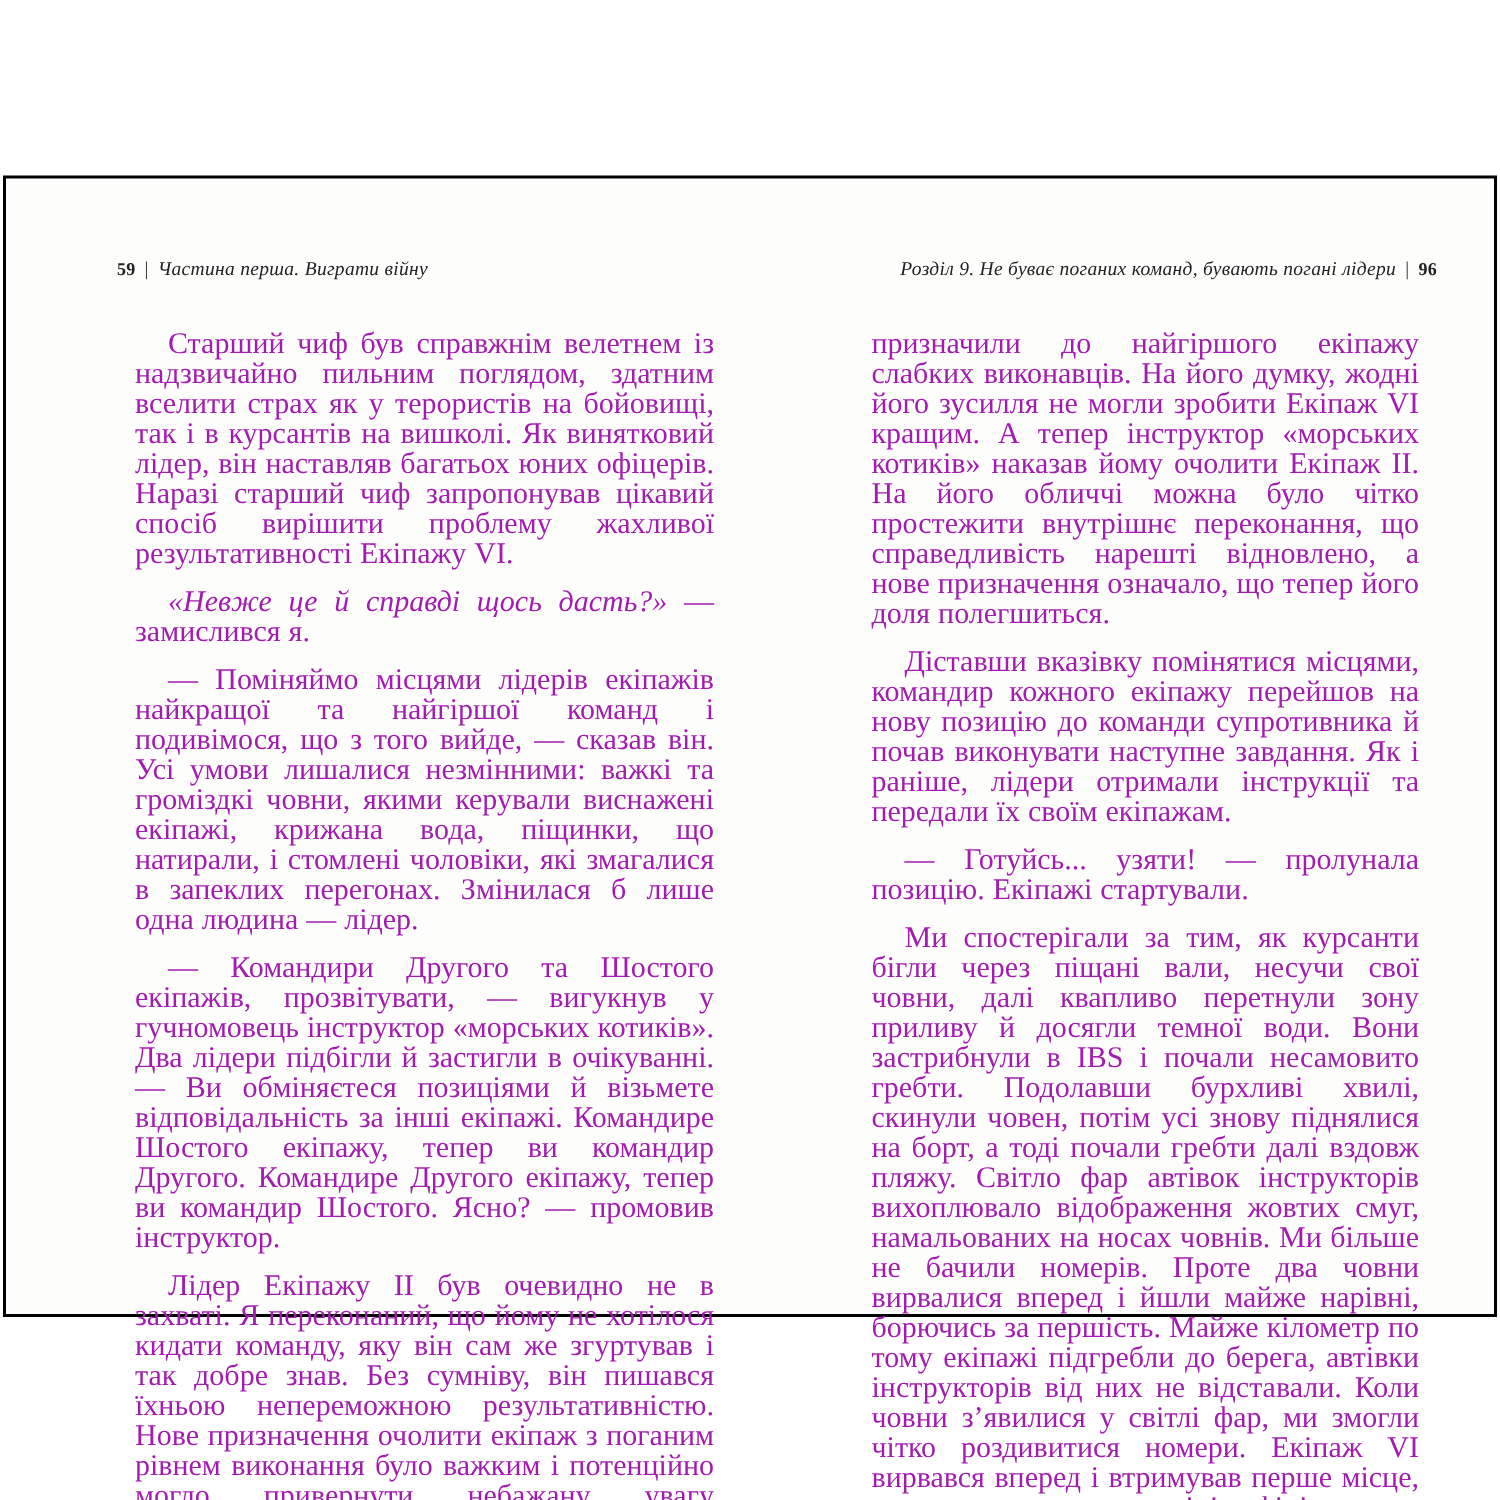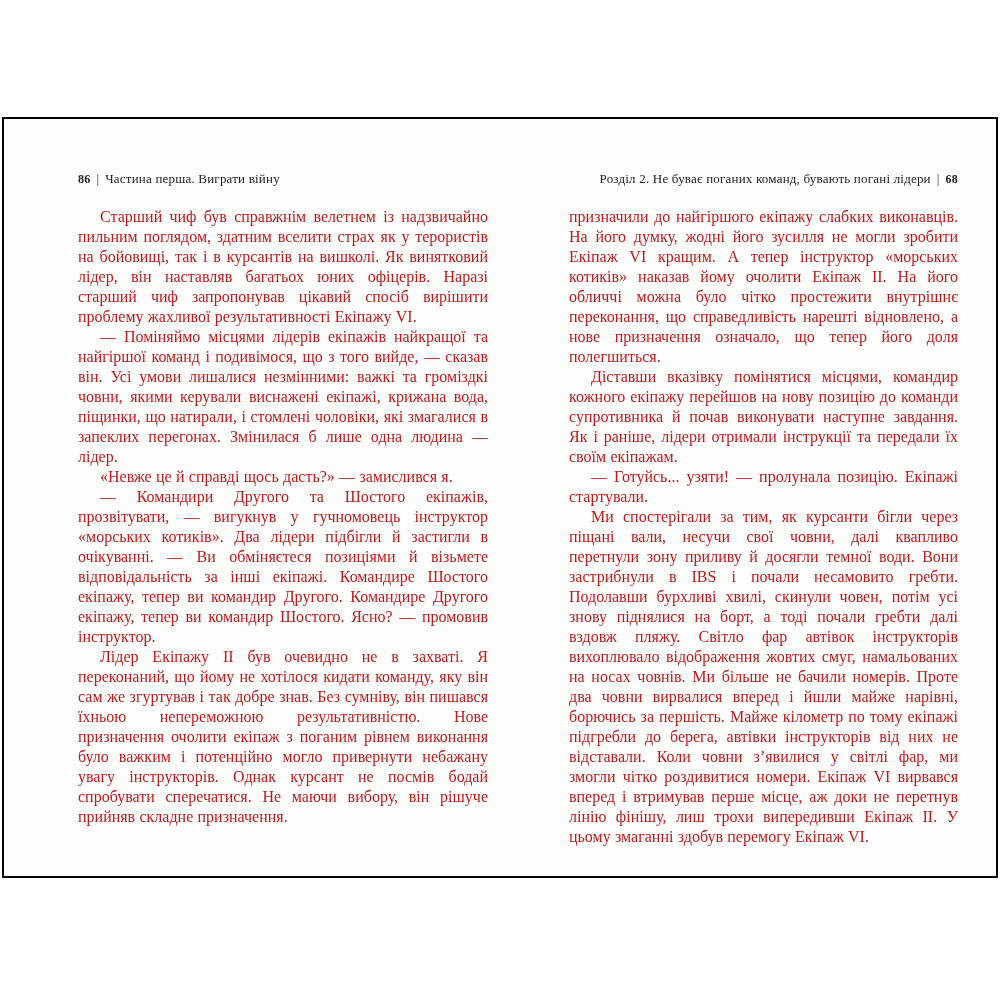--- a/index.html
+++ b/index.html
@@ -49,59 +49,59 @@
   .pagenum {
     font-weight: 700;
     font-style: normal;
     font-size: 12px;
   }
   .sep {
     margin: 0 6px;
     font-weight: 400;
     color: #333333;
   }
-  .italic { }
+  .italic { font-style: italic; }
 
   .body-text {
     position: absolute;
     top: 88px;
     width: 100%;
   }
   .para {
-    margin: 0;
-    font-size: 16px;
+    margin: 12px;
+    font-size: 20px;
     line-height: 20px;
     text-align: justify;
-    color: #b91c1c;
+    color: #a21caf;
     word-spacing: 0.3px;
   }
   .para.indent { text-indent: 22px; }
 </style>
 </head>
 <body>
 
 <div class="canvas">
   <div class="book-frame">
 
     <div class="page page-left">
       <div class="running-header">
-        <span class="pagenum">86</span><span class="sep">|</span><span class="italic">Частина перша. Виграти війну</span>
+        <span class="pagenum">59</span><span class="sep">|</span><span class="italic">Частина перша. Виграти війну</span>
       </div>
       <div class="body-text">
           <p class="para indent"><span>Старший чиф був справжнім велетнем із надзвичайно пильним поглядом, здатним вселити страх як у терористів на бойовищі, так і в курсантів на вишколі. Як винятковий лідер, він наставляв багатьох юних офіцерів. Наразі старший чиф запропонував цікавий спосіб вирішити проблему жахливої результативності Екіпажу VI.</span></p>
+          <p class="para indent"><span class="italic">«Невже це й справді щось дасть?»</span><span> — замислився я.</span></p>
           <p class="para indent"><span>— Поміняймо місцями лідерів екіпажів найкращої та найгіршої команд і подивімося, що з того вийде, — сказав він. Усі умови лишалися незмінними: важкі та громіздкі човни, якими керували виснажені екіпажі, крижана вода, піщинки, що натирали, і стомлені чоловіки, які змагалися в запеклих перегонах. Змінилася б лише одна людина — лідер.</span></p>
-          <p class="para indent"><span class="italic">«Невже це й справді щось дасть?»</span><span> — замислився я.</span></p>
           <p class="para indent"><span>— Командири Другого та Шостого екіпажів, прозвітувати, — вигукнув у гучномовець інструктор «морських котиків». Два лідери підбігли й застигли в очікуванні. — Ви обміняєтеся позиціями й візьмете відповідальність за інші екіпажі. Командире Шостого екіпажу, тепер ви командир Другого. Командире Другого екіпажу, тепер ви командир Шостого. Ясно? — промовив інструктор.</span></p>
           <p class="para indent"><span>Лідер Екіпажу II був очевидно не в захваті. Я переконаний, що йому не хотілося кидати команду, яку він сам же згуртував і так добре знав. Без сумніву, він пишався їхньою непереможною результативністю. Нове призначення очолити екіпаж з поганим рівнем виконання було важким і потенційно могло привернути небажану увагу інструкторів. Однак курсант не посмів бодай спробувати сперечатися. Не маючи вибору, він рішуче прийняв складне призначення.</span></p>
         </div>
     </div>
 
     <div class="page page-right">
       <div class="running-header align-right">
-        <span class="italic">Розділ 2. Не буває поганих команд, бувають погані лідери</span><span class="sep">|</span><span class="pagenum">68</span>
+        <span class="italic">Розділ 9. Не буває поганих команд, бувають погані лідери</span><span class="sep">|</span><span class="pagenum">96</span>
       </div>
       <div class="body-text">
           <p class="para"><span>призначили до найгіршого екіпажу слабких виконавців. На його думку, жодні його зусилля не могли зробити Екіпаж VI кращим. А тепер інструктор «морських котиків» наказав йому очолити Екіпаж II. На його обличчі можна було чітко простежити внутрішнє переконання, що справедливість нарешті відновлено, а нове призначення означало, що тепер його доля полегшиться.</span></p>
           <p class="para indent"><span>Діставши вказівку помінятися місцями, командир кожного екіпажу перейшов на нову позицію до команди супротивника й почав виконувати наступне завдання. Як і раніше, лідери отримали інструкції та передали їх своїм екіпажам.</span></p>
           <p class="para indent"><span>— Готуйсь... узяти! — пролунала позицію. Екіпажі стартували.</span></p>
           <p class="para indent"><span>Ми спостерігали за тим, як курсанти бігли через піщані вали, несучи свої човни, далі квапливо перетнули зону приливу й досягли темної води. Вони застрибнули в IBS і почали несамовито гребти. Подолавши бурхливі хвилі, скинули човен, потім усі знову піднялися на борт, а тоді почали гребти далі вздовж пляжу. Світло фар автівок інструкторів вихоплювало відображення жовтих смуг, намальованих на носах човнів. Ми більше не бачили номерів. Проте два човни вирвалися вперед і йшли майже нарівні, борючись за першість. Майже кілометр по тому екіпажі підгребли до берега, автівки інструкторів від них не відставали. Коли човни з’явилися у світлі фар, ми змогли чітко роздивитися номери. Екіпаж VI вирвався вперед і втримував перше місце, аж доки не перетнув лінію фінішу, лиш трохи випередивши Екіпаж II. У цьому змаганні здобув перемогу Екіпаж VI.</span></p>
         </div>
     </div>
 
   </div>

